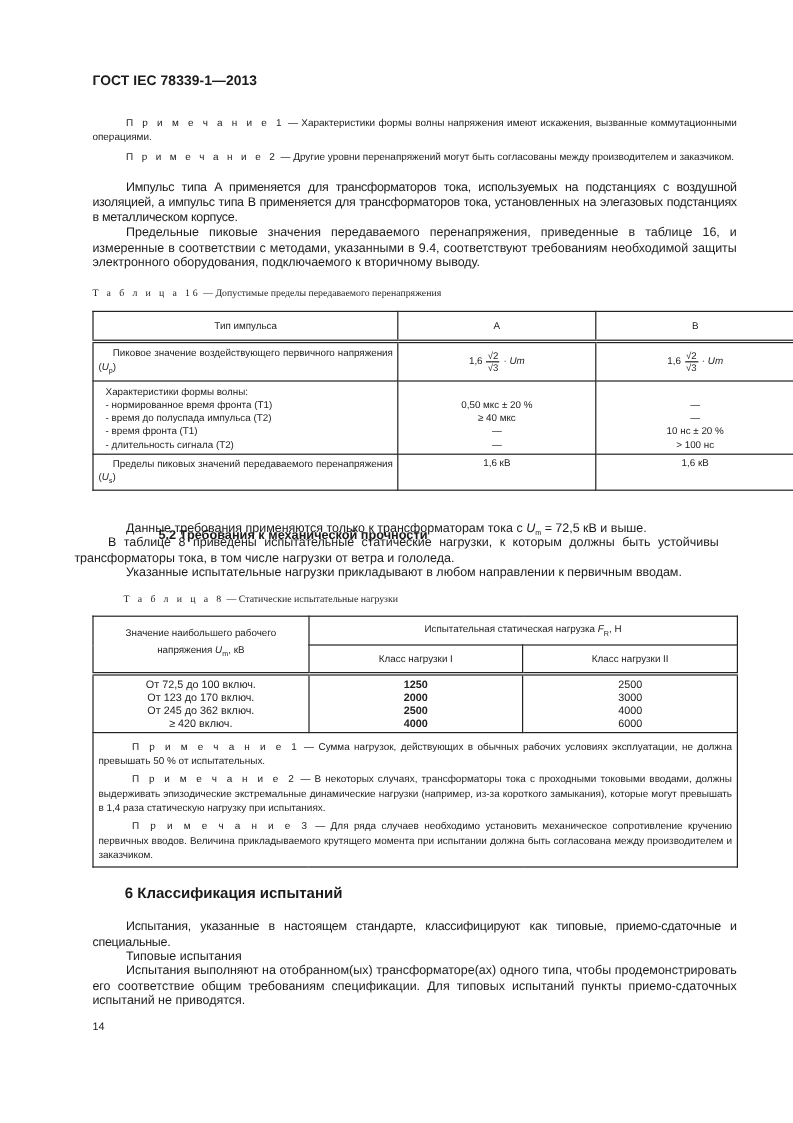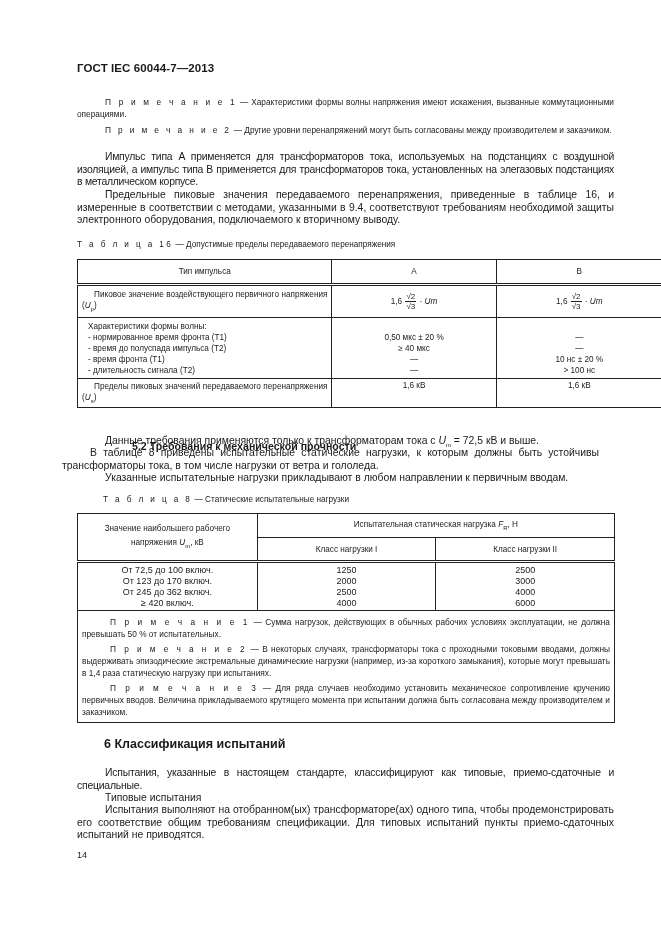--- a/index.html
+++ b/index.html
@@ -4,38 +4,38 @@
 <style>
   html, body { margin: 0; padding: 0; background: #ffffff; }
   body { width: 661px; height: 936px; position: relative; overflow: hidden;
          font-family: "Liberation Sans", "DejaVu Sans", sans-serif; color: #1a1a1a; }
   .abs { position: absolute; }
   .hdr { left: 77px; top: 62px; font-size: 11.5px; font-weight: bold; letter-spacing: 0.1px; }
   .note { font-size: 8.3px; line-height: 12px; color: #222; text-align: justify; }
   .note .lbl { letter-spacing: 2.4px; }
   .body { font-size: 10.4px; line-height: 12.6px; text-align: justify; }
   .indent { text-indent: 28px; }
-  .caption { font-size: 8.2px; color: #222; }
+  .caption { font-size: 8.2px; color: #222; font-family: Liberation Serif, serif; }
   .caption .lbl { letter-spacing: 2.4px; }
   .sec { font-size: 10.6px; font-weight: bold; }
   .sec6 { font-size: 12.5px; font-weight: bold; }
   table { border-collapse: collapse; position: absolute; font-size: 8.2px; color: #222; }
   td { border: 1px solid #222; padding: 0 4px; vertical-align: top; }
   .c { text-align: center; }
   .dbl td { border-bottom: 3px double #222; }
   .frac { display: inline-flex; flex-direction: column; align-items: center; vertical-align: middle; font-size: 8px; line-height: 9px; margin: 0 1px; }
   .frac .num { border-bottom: 1px solid #222; padding: 0 1px; }
   .it { font-style: italic; }
   sub { font-size: 6px; }
   .pgnum { left: 77px; top: 850px; font-size: 9px; }
 </style>
 </head>
 <body>
 
-<div class="abs hdr">ГОСТ IEC 60044-7—2013</div>
+<div class="abs hdr">ГОСТ IEC 78339-1—2013</div>
 
 <div class="abs note indent" style="left:77px; top:96px; width:537px;">
   <span class="lbl">П р и м е ч а н и е  1</span><span> — Характеристики формы волны напряжения имеют искажения, вызванные коммутационными операциями.</span>
 </div>
 <div class="abs note indent" style="left:77px; top:124px; width:537px;">
   <span class="lbl">П р и м е ч а н и е  2</span><span> — Другие уровни перенапряжений могут быть согласованы между производителем и заказчиком.</span>
 </div>
 
 <div class="abs body indent" style="left:77px; top:151px; width:537px; letter-spacing:-0.25px;">Импульс типа A применяется для трансформаторов тока, используемых на подстанциях с воздушной изоляцией, а импульс типа B применяется для трансформаторов тока, установленных на элегазовых подстанциях в металлическом корпусе.</div>
 <div class="abs body indent" style="left:77px; top:189px; width:537px;">Предельные пиковые значения передаваемого перенапряжения, приведенные в таблице 16, и измеренные в соответствии с методами, указанными в 9.4, соответствуют требованиям необходимой защиты электронного оборудования, подключаемого к вторичному выводу.</div>
@@ -128,21 +128,21 @@
     <td class="c" style="vertical-align:middle;">Класс нагрузки I</td>
     <td class="c" style="vertical-align:middle;">Класс нагрузки II</td>
   </tr>
   <tr style="height:49px;">
     <td class="c" style="padding-top:2px; line-height:11px; font-size:9px;">
       <div>От 72,5 до 100 включ.</div>
       <div>От 123 до 170 включ.</div>
       <div>От 245 до 362 включ.</div>
       <div>≥ 420 включ.</div>
     </td>
-    <td class="c" style="padding-top:2px; line-height:11px; font-size:9px;">
+    <td class="c" style="padding-top:2px; line-height:11px; font-size:9px;font-weight:bold;">
       <div>1250</div>
       <div>2000</div>
       <div>2500</div>
       <div>4000</div>
     </td>
     <td class="c" style="padding-top:2px; line-height:11px; font-size:9px;">
       <div>2500</div>
       <div>3000</div>
       <div>4000</div>
       <div>6000</div>

